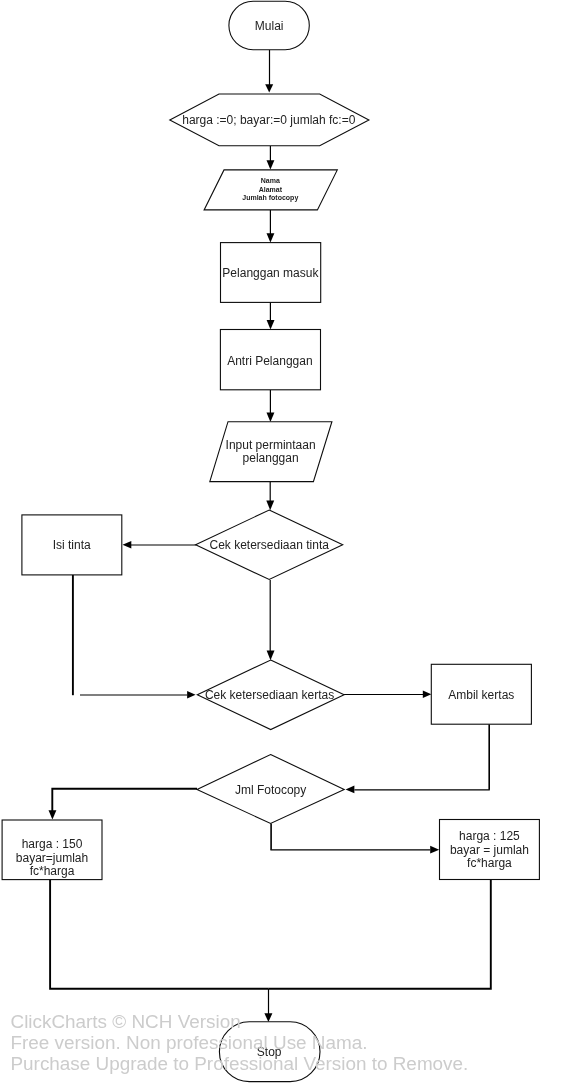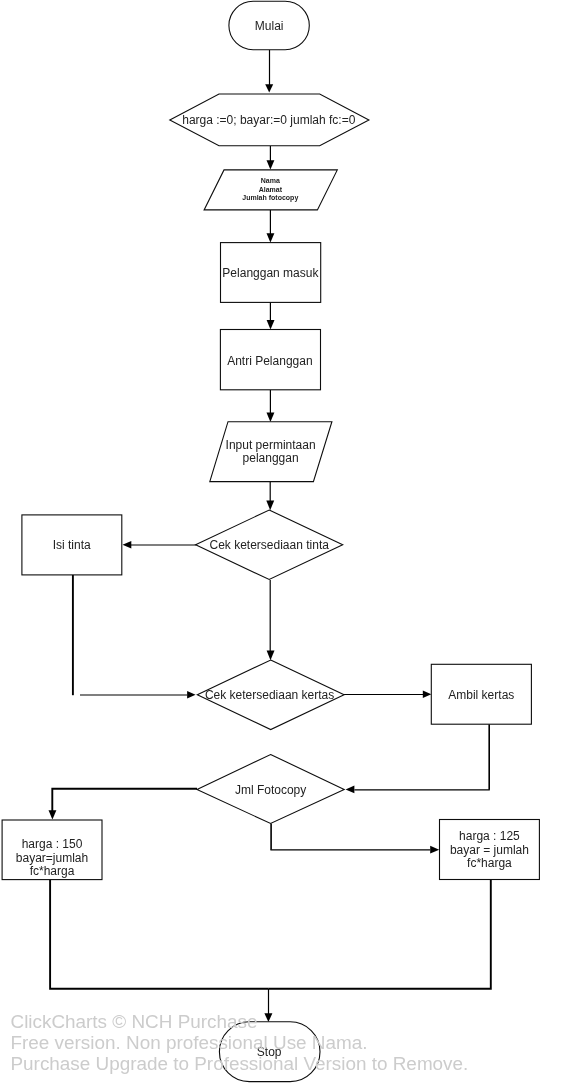--- a/index.html
+++ b/index.html
@@ -156,17 +156,17 @@
 
       <g>
         <rect class="shape" x="219.4" y="1021.8" width="100.6" height="59.8" rx="29.9" ry="29.9"></rect>
         <text class="lbl-sm" x="269.2" y="1056.4">Stop</text>
       </g>
 
     </g>
   </svg>
 
   <div id="wm">
-    <div class="wmline" style="top:1013px">ClickCharts © NCH Purchase</div>
+    <div class="wmline" style="top:1013px">ClickCharts © NCH Version</div>
     <div class="wmline" style="top:1034px">Free version. Non professional Use Nama.</div>
     <div class="wmline" style="top:1055px">Purchase Upgrade to Professional Version to Remove.</div>
   </div>
 </div>
 
 </body></html>

